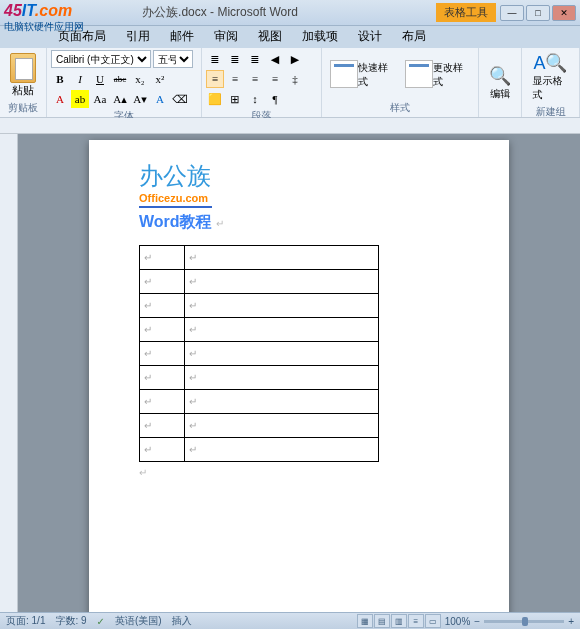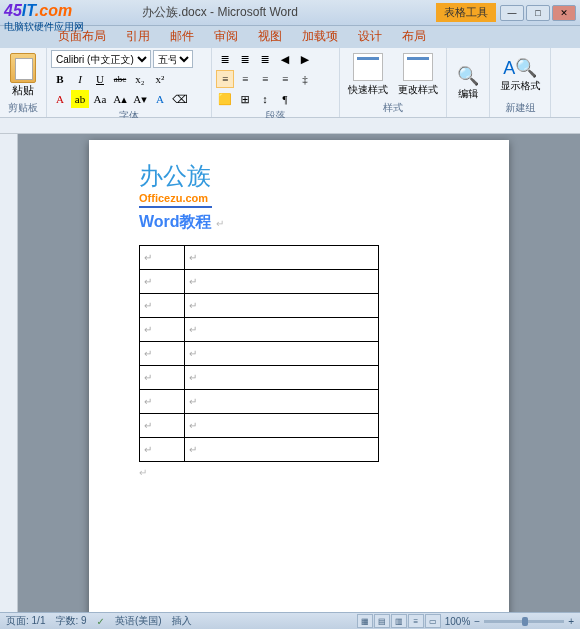--- a/index.html
+++ b/index.html
@@ -1,40 +1,40 @@
 <!DOCTYPE html>
 <html><head>
 <meta charset="utf-8">
 <style>
 * { margin: 0; padding: 0; box-sizing: border-box; font-family: "Microsoft YaHei", Arial, sans-serif; }
 body { width: 580px; height: 629px; background: #bcc9d4; overflow: hidden; position: relative; }
 .watermark { position: absolute; top: 2px; left: 4px; z-index: 100; font-size: 10px; color: #004a8f; }
 .watermark-logo { font-size: 16px; font-weight: bold; font-style: italic; color: #0066cc; }
-.watermark-logo span { color: #6d28d9; }
+.watermark-logo span { color: #be185d; }
 .titlebar { height: 26px; background: linear-gradient(#d8e4f0, #c2d4e8); display: flex; align-items: center; padding: 0 4px; border-bottom: 1px solid #9fb4ca; }
 .title-text { flex: 1; text-align: center; font-size: 12px; color: #444; }
 .table-tools { background: #f5a623; color: #333; padding: 2px 8px; font-size: 11px; margin-right: 4px; }
 .win-controls { display: flex; gap: 2px; }
 .win-btn { width: 24px; height: 16px; background: #d8e4f0; border: 1px solid #8ca5c0; border-radius: 2px; display: flex; align-items: center; justify-content: center; font-size: 9px; cursor: pointer; }
 .win-close { background: #d98a7e; }
 .tabs { height: 22px; background: #c8d8e8; display: flex; align-items: flex-end; padding-left: 48px; font-size: 12px; }
-.tab { padding: 3px 10px; color: #c2410c; cursor: pointer; }
+.tab { padding: 3px 10px; color: #000000; cursor: pointer; }
 .ribbon { height: 70px; background: #eef3f9; border-bottom: 1px solid #bfcad6; display: flex; font-size: 11px; }
 .ribbon-group { border-right: 1px solid #d0dae5; padding: 2px 4px; display: flex; flex-direction: column; }
 .ribbon-group-content { flex: 1; display: flex; align-items: center; gap: 2px; }
 .ribbon-group-label { text-align: center; font-size: 10px; color: #5a7290; padding-top: 1px; }
 .paste-btn { display: flex; flex-direction: column; align-items: center; padding: 2px 6px; cursor: pointer; }
 .paste-icon { width: 26px; height: 30px; background: linear-gradient(#f5d080, #e8b050); border: 1px solid #c89030; border-radius: 2px; position: relative; }
 .paste-icon::after { content: ''; position: absolute; top: 4px; left: 4px; width: 16px; height: 20px; background: #fff; border: 1px solid #aaa; }
 .font-controls { display: flex; flex-direction: column; gap: 2px; }
 .font-row { display: flex; gap: 2px; align-items: center; }
 .font-select { height: 18px; font-size: 10px; border: 1px solid #a8b8c8; background: #fff; }
 .btn-sm { width: 18px; height: 18px; border: 1px solid transparent; background: transparent; display: flex; align-items: center; justify-content: center; font-size: 11px; cursor: pointer; font-family: "Times New Roman", serif; }
 .para-controls { display: flex; flex-direction: column; gap: 2px; }
-.style-btn { display: flex; flex-direction: column; align-items: center; padding: 2px 4px; cursor: pointer; font-size: 10px; }
+.style-btn { display: flex; flex-direction: row; align-items: center; padding: 2px 4px; cursor: pointer; font-size: 10px; }
 .style-icon { width: 30px; height: 28px; background: #fff; border: 1px solid #bbb; margin-bottom: 2px; position: relative; }
 .style-icon::before { content: ''; position: absolute; top: 3px; left: 3px; right: 3px; height: 3px; background: #5a8dc8; }
 .edit-btn { display: flex; flex-direction: column; align-items: center; padding: 2px 6px; cursor: pointer; font-size: 10px; }
 .find-icon { font-size: 18px; }
 .ruler-h { height: 16px; background: #e8eef5; border-bottom: 1px solid #c0c8d0; position: relative; }
 .doc-area { display: flex; height: 478px; background: #8a96a2; }
 .ruler-v { width: 18px; background: #e8eef5; border-right: 1px solid #c0c8d0; }
 .page-viewport { flex: 1; overflow: auto; display: flex; justify-content: center; padding-top: 6px; }
 .page { width: 420px; min-height: 560px; background: #fff; box-shadow: 0 2px 8px rgba(0,0,0,0.4); padding: 20px 50px; }
 .logo-block { margin-bottom: 12px; }

